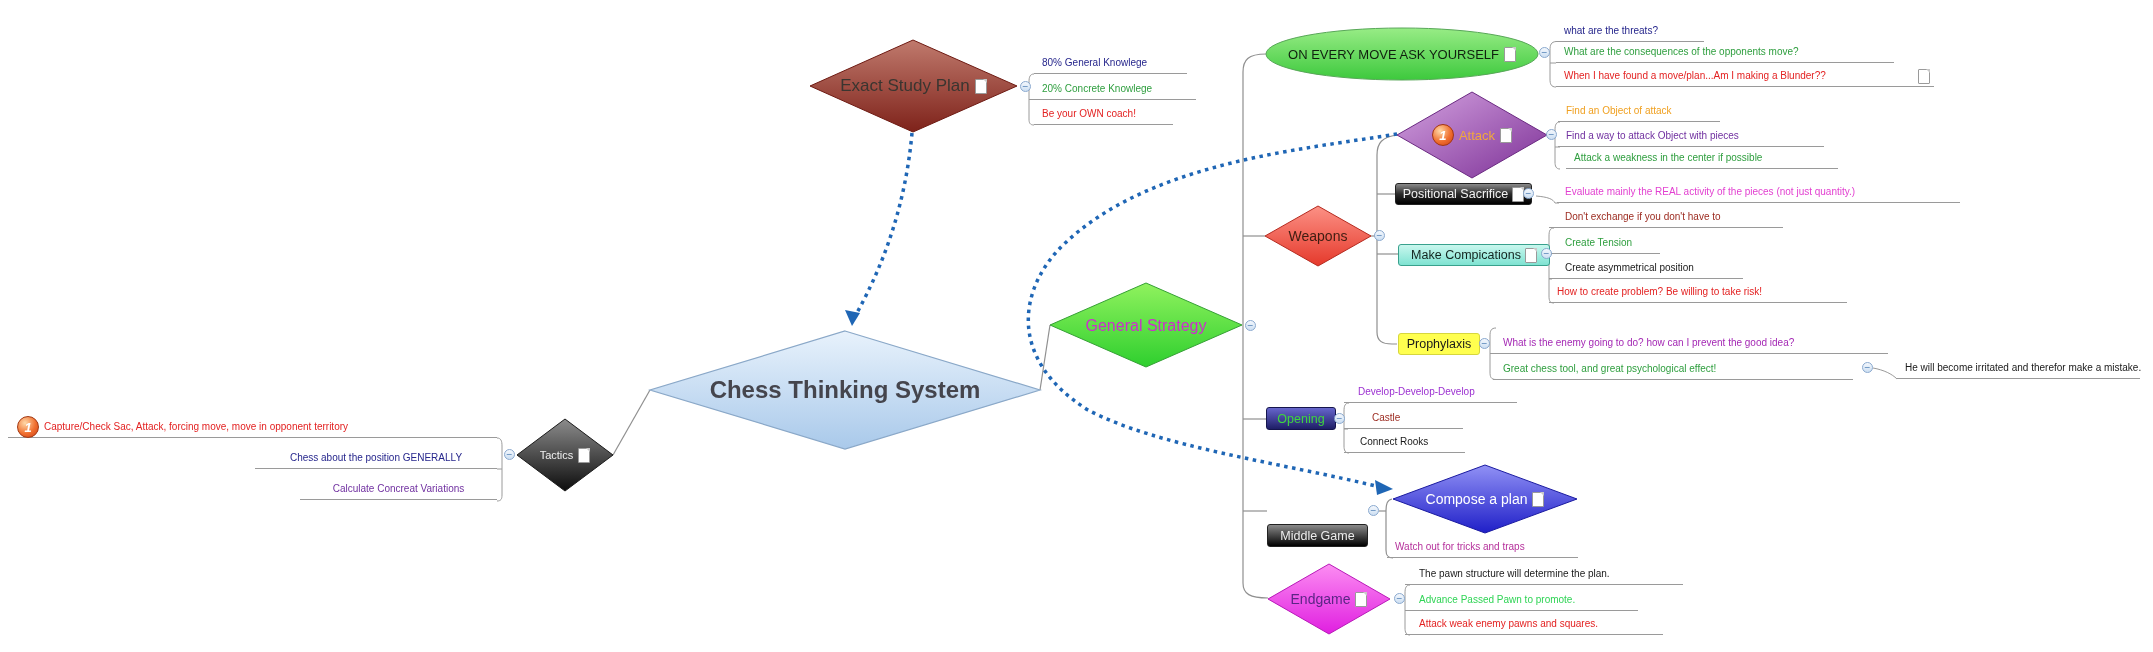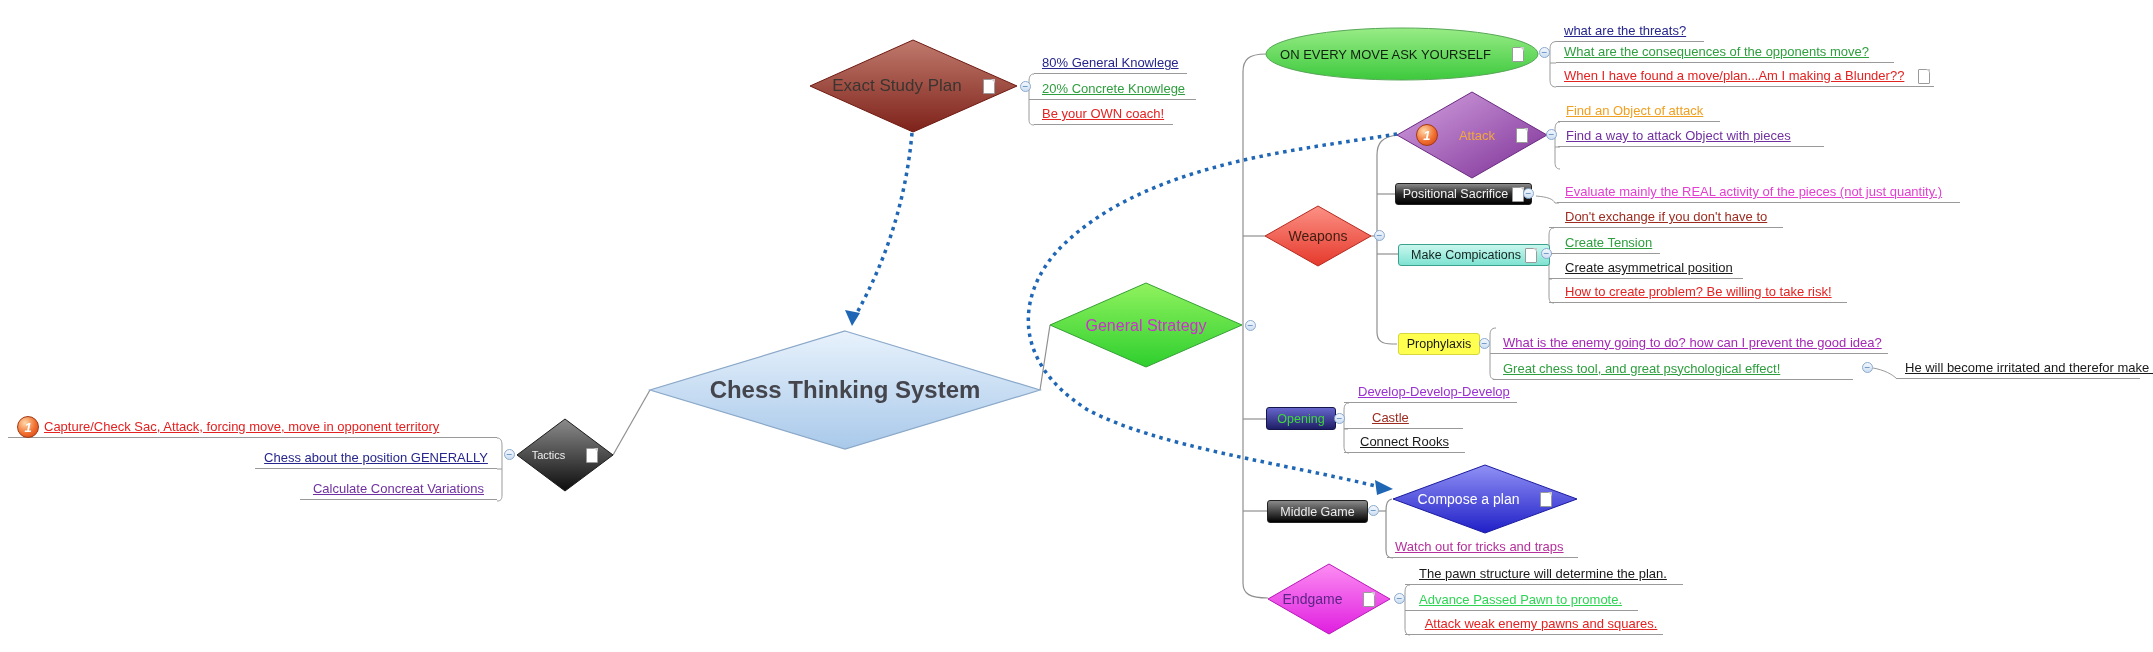--- a/index.html
+++ b/index.html
@@ -1,43 +1,43 @@
 <!DOCTYPE html>
 <html><head>
 <meta charset="utf-8">
 <style>
   html,body{margin:0;padding:0;background:#fff;}
   #map{position:relative;width:2153px;height:652px;background:#fff;overflow:hidden;
        font-family:"Liberation Sans",sans-serif;}
   #links{position:absolute;left:0;top:0;}
-  .it{position:absolute;box-sizing:border-box;height:21px;line-height:19px;font-size:13px;
-      white-space:nowrap;border-bottom:1px solid #9a9a9a;padding-left:8px;overflow:visible;text-decoration:underline;}
+  .it{position:absolute;box-sizing:border-box;height:21px;line-height:19px;font-size:10px;
+      white-space:nowrap;border-bottom:1px solid #9a9a9a;padding-left:8px;overflow:visible;}
   .c-navy{color:#26268c}.c-green{color:#2e9e3e}.c-red{color:#e32222}.c-orange{color:#f0a020}
   .c-purple{color:#7030a0}.c-magenta{color:#e23fd0}.c-darkred{color:#9c2b20}.c-black{color:#1a1a1a}
   .c-bgreen{color:#2fd455}.c-plum{color:#b5309b}.c-violet{color:#a428b4}.c-bpurple{color:#9b30d0}
-  .node-label{position:absolute;display:flex;align-items:center;justify-content:center;gap:21px;
+  .node-label{position:absolute;display:flex;align-items:center;justify-content:center;gap:5px;
       white-space:nowrap;}
   .box{position:absolute;display:flex;align-items:center;justify-content:center;gap:4px;
       font-size:12.5px;border-radius:3px;box-sizing:border-box;white-space:nowrap;}
   .note{display:inline-block;width:10px;height:13px;background:#fff;border:1px solid #9a9a9a;
       border-radius:1px;position:relative;flex:0 0 auto;}
   .note::after{content:"";position:absolute;right:-1px;top:-1px;width:0;height:0;
       border-left:4px solid transparent;border-top:4px solid #c9c9c9;}
   .cc{position:absolute;width:11px;height:11px;border-radius:50%;box-sizing:border-box;
       background:linear-gradient(#f4f8fd,#cddff2);border:1px solid #8aa9cf;color:#4f7fb5;
       font-size:10px;line-height:9px;text-align:center;}
   .badge1{width:22px;height:22px;border-radius:50%;flex:0 0 auto;box-sizing:border-box;
       background:radial-gradient(circle at 35% 30%,#ffd9a8,#f07030 55%,#cf3d12);
       border:1px solid #a33711;color:#fff;font-size:13px;font-weight:bold;font-style:italic;
       display:flex;align-items:center;justify-content:center;}
   .bx-ps{background:linear-gradient(180deg,#8a8a8a,#2a2a2a 50%,#000);color:#f2f2f2;border:1px solid #222;}
   .bx-mc{background:linear-gradient(180deg,#c9f7ee,#7fe3d2);color:#13241f;border:1px solid #39a18d;}
   .bx-pro{background:#ffff4f;color:#1a1a1a;border:1px solid #d6d63e;}
   .bx-open{background:linear-gradient(180deg,#6666cc,#1e1e66);color:#3ed63e;border:1px solid #15154d;}
-  .bx-mid{background:linear-gradient(180deg,#8a8a8a,#000);color:#ececec;border:1px solid #222;}
+  .bx-mid{background:linear-gradient(180deg,#8a8a8a,#000);color:#ececec;border:1px solid #222;margin-top:24px;}
 </style>
 </head>
 <body>
 
 <div id="map">
 
 <svg id="links" width="2153" height="652" viewBox="0 0 2153 652">
   <defs>
     <linearGradient id="gEsp" x1="0" y1="0" x2="0" y2="1">
           <stop offset="0" stop-color="#c07a6d"></stop>
@@ -190,41 +190,42 @@
 
 <div class="it c-navy" style="left:1556px;top:20.5px;width:148px;">what are the threats?</div>
 <div class="it c-green" style="left:1556px;top:42px;width:338px;">What are the consequences of the opponents move?</div>
 <div class="it c-red" style="left:1556px;top:66px;width:378px;">
   <span>When I have found a move/plan...Am I making a Blunder??</span>
   <span class="note" style="position:absolute;right:4px;top:3px;"></span>
 </div>
 
 <div class="it c-orange" style="left:1558px;top:101px;width:162px;">Find an Object of attack</div>
 <div class="it c-purple" style="left:1558px;top:126px;width:266px;">Find a way to attack Object with pieces</div>
+<div class="it c-green" style="left:1566px;top:148px;width:272px;">Attack a weakness in the center if possible</div>
 
 <div class="it c-magenta" style="left:1557px;top:182px;width:403px;">Evaluate mainly the REAL activity of the pieces (not just quantity.)</div>
 
 <div class="it c-darkred" style="left:1549px;top:207px;width:234px;padding-left:16px;">Don't exchange if you don't have to</div>
 <div class="it c-green" style="left:1549px;top:233px;width:111px;padding-left:16px;">Create Tension</div>
 <div class="it c-black" style="left:1549px;top:258px;width:194px;padding-left:16px;">Create asymmetrical position</div>
-<div class="it c-red" style="left:1549px;top:282px;width:298px;padding-left:16px;">How to create problem? Be willing to take risk!</div>
+<div class="it c-red" style="left:1549px;top:282px;width:298px;padding-left:8px;">How to create problem? Be willing to take risk!</div>
 
 <div class="it c-violet" style="left:1493px;top:332.5px;width:395px;padding-left:10px;">What is the enemy going to do? how can I prevent the good idea?</div>
 <div class="it c-green" style="left:1493px;top:358.5px;width:360px;padding-left:10px;">Great chess tool, and great psychological effect!</div>
 <div class="it c-black" style="left:1897px;top:358px;width:243px;">He will become irritated and therefor make a mistake.</div>
 
 <div class="it c-bpurple" style="left:1344px;top:382px;width:173px;padding-left:14px;">Develop-Develop-Develop</div>
 <div class="it c-darkred" style="left:1344px;top:408px;width:119px;padding-left:28px;">Castle</div>
 <div class="it c-black" style="left:1344px;top:432px;width:121px;padding-left:16px;">Connect Rooks</div>
 
 <div class="it c-plum" style="left:1387px;top:537px;width:191px;">Watch out for tricks and traps</div>
 
 <div class="it c-black" style="left:1405px;top:564px;width:278px;padding-left:14px;">The pawn structure will determine the plan.</div>
 <div class="it c-bgreen" style="left:1405px;top:589.5px;width:233px;padding-left:14px;">Advance Passed Pawn to promote.</div>
-<div class="it c-red" style="left:1405px;top:614px;width:258px;padding-left:14px;text-align:center;">Attack weak enemy pawns and squares.</div>
+<div class="it c-red" style="left:1405px;top:614px;width:258px;padding-left:14px;">Attack weak enemy pawns and squares.</div>
 
 <div class="it c-red" style="left:8px;top:417px;width:489px;padding-left:36px;">Capture/Check Sac, Attack, forcing move, move in opponent territory</div>
 <div class="badge1" style="position:absolute;left:17px;top:416px;">1</div>
 <div class="it c-navy" style="left:255px;top:448px;width:242px;text-align:center;padding-left:0;">Chess about the position GENERALLY</div>
 <div class="it c-purple" style="left:300px;top:479px;width:197px;text-align:center;padding-left:0;">Calculate Concreat Variations</div>
 
 <div class="cc" style="left:1020px;top:81px;">−</div>
 <div class="cc" style="left:1539px;top:47px;">−</div>
 <div class="cc" style="left:1546px;top:129px;">−</div>
 <div class="cc" style="left:1374px;top:230px;">−</div>

